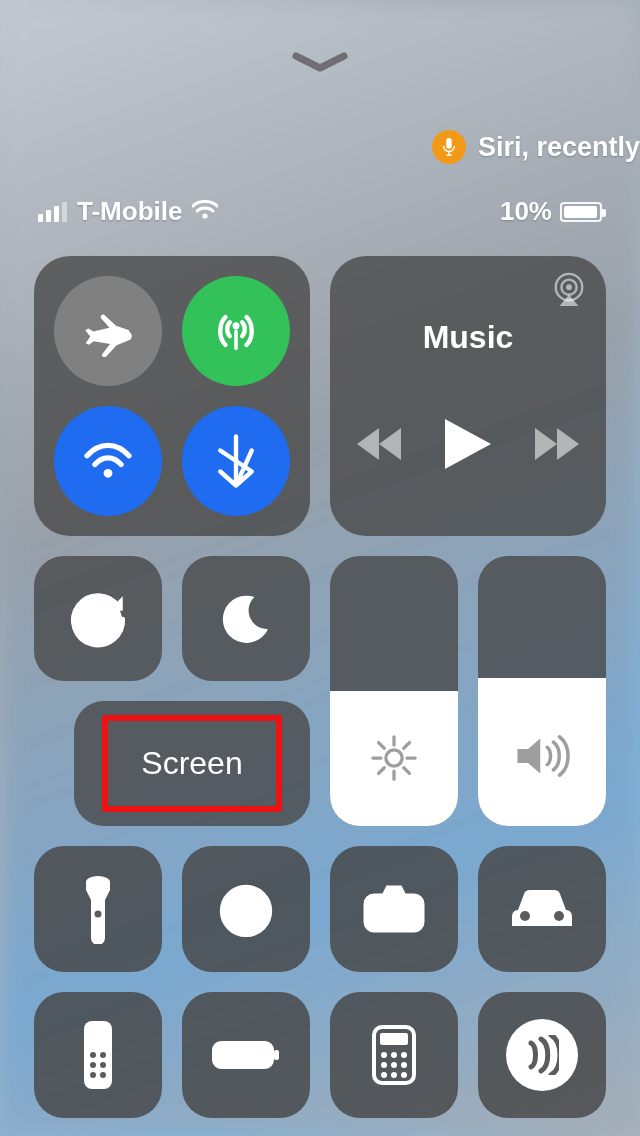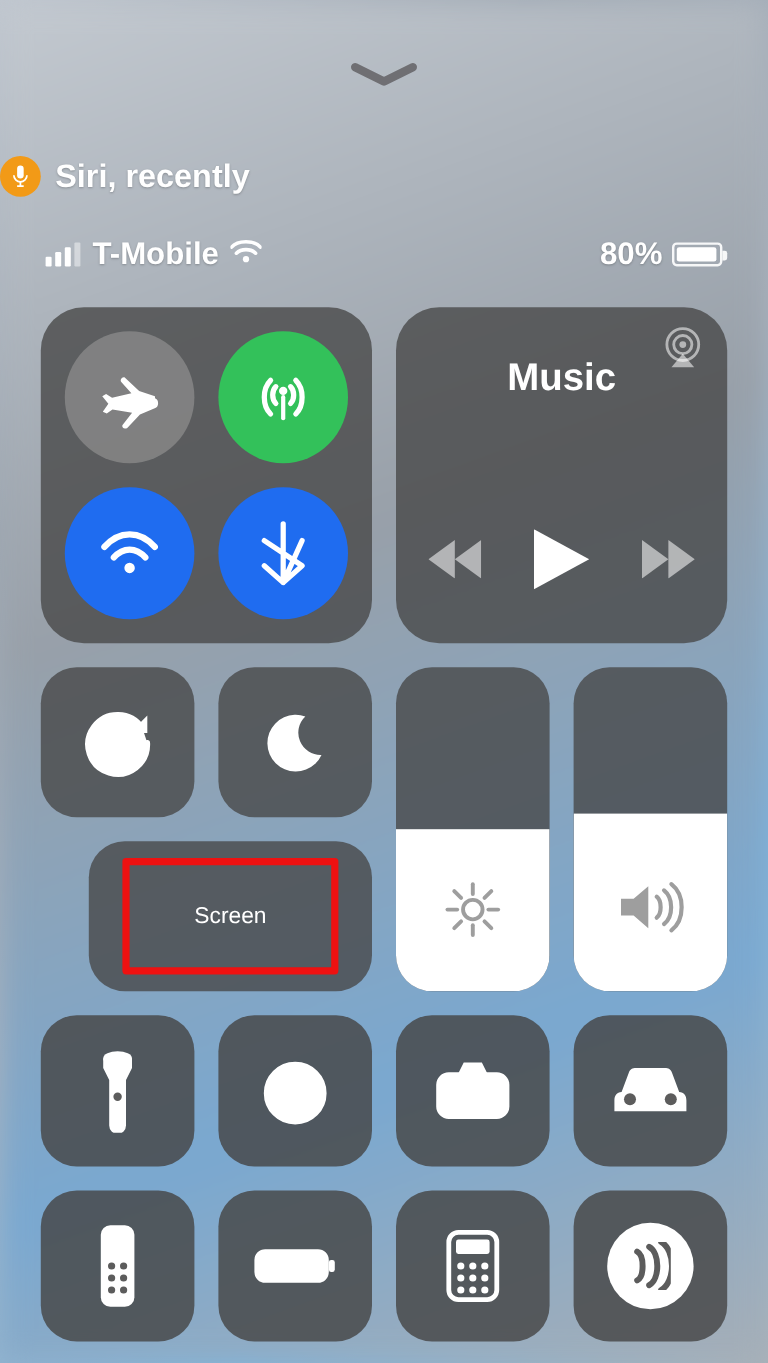--- a/index.html
+++ b/index.html
@@ -17,21 +17,21 @@
   }
 
   
   .chevron {
     position:absolute; top:50px; left:50%; transform:translateX(-50%);
     display:flex; align-items:center; justify-content:center;
   }
   .chevron svg { width:60px; height:24px; stroke:#6f6f73; stroke-width:7; fill:none; stroke-linecap:round; stroke-linejoin:round;}
 
   .siri-row {
-    position:absolute; top:130px; left:0; right:0; text-align:left;
+    position:absolute; top:130px; left:0; right:0; text-align:right;
     font-size:27px; font-weight:600;
   }
   .siri-row .badge {
     display:inline-flex; align-items:center; justify-content:center;
     width:34px; height:34px; border-radius:50%; background:#f29a17; vertical-align:middle; margin-right:12px;
   }
   .siri-row .badge svg { width:16px; height:20px; fill:#fff; }
   .siri-row span.txt { vertical-align:middle; color:#fff; text-shadow:0 1px 2px rgba(0,0,0,.25); }
 
   .status-row {
@@ -60,34 +60,34 @@
   .row1 { display:flex; gap:20px; height:280px; }
   .conn-tile { flex:1; padding:20px; display:grid; grid-template-columns:1fr 1fr; grid-template-rows:1fr 1fr; gap:20px;}
   .circle {
     border-radius:50%; display:flex; align-items:center; justify-content:center;
   }
   .c-gray{ background:rgba(140,140,140,.75); }
   .c-green{ background:#33c15a; }
   .c-blue{ background:#1f6cf0; }
   .circle svg { fill:#fff; }
 
-  .music-tile { flex:1; position:relative; display:flex; flex-direction:column; align-items:center; justify-content:space-between; padding:40px 20px;}
+  .music-tile { flex:1; position:relative; display:flex; flex-direction:column; align-items:center; justify-content:space-between; padding:63px 20px;}
   .music-title{ font-size:32px; font-weight:700; }
   .music-controls{ display:flex; align-items:center; gap:44px; }
   .music-controls svg{ fill:rgba(255,255,255,.55);}
   .music-controls .play svg{ fill:#fff; }
   .airplay-corner{ position:absolute; top:16px; right:18px; }
   .airplay-corner svg{ stroke:rgba(255,255,255,.55); fill:none; stroke-width:2.5;}
 
   .row2 { display:flex; gap:20px; height:270px; }
   .row2-left{ flex:1; display:flex; flex-direction:column; gap:20px;}
   .row2-left-top{ display:flex; gap:20px; flex:1;}
   .sq{ flex:1; display:flex; align-items:center; justify-content:center;}
   .sm-tile{ border-radius:30px; }
-  .screen-mirr{ flex:1; display:flex; align-items:center; justify-content:center; font-size:19px; font-weight:500; line-height:1.12; text-align:center; position:relative;margin-left:40px;}
+  .screen-mirr{ flex:1; display:flex; align-items:center; justify-content:center; font-size:32px; font-weight:500; line-height:1.12; text-align:center; position:relative;margin-left:40px;}
   .red-box{ position:absolute; border:6px solid #e11; border-radius:3px; pointer-events:none;}
 
   .row2-right{ flex:1; display:flex; gap:20px;}
   .slider{ flex:1; background:rgba(70,70,70,.78); border-radius:30px; position:relative; overflow:hidden; display:flex; align-items:flex-end; justify-content:center;}
   .slider-fill{ position:absolute; left:0; right:0; bottom:0; background:#fff;}
   .slider-icon{ position:absolute; left:0; right:0; display:flex; justify-content:center;}
 
   .row3, .row4 { display:flex; gap:20px; height:126px;}
   .row3 .sq, .row4 .sq { border-radius:30px; background:rgba(70,70,70,.82);}
   .sq svg { fill:#fff; }
@@ -127,21 +127,21 @@
     <span>T-Mobile</span>
     <span class="wifi-small">
       <svg viewBox="0 0 26 22">
           <path d="M1 8 C6 2 20 2 25 8" fill="none" stroke="#fff" stroke-width="3" stroke-linecap="round"></path>
           <path d="M5 13 C9 9 17 9 21 13" fill="none" stroke="#fff" stroke-width="3" stroke-linecap="round"></path>
           <circle cx="13" cy="18" r="2.6" fill="#fff"></circle>
         </svg>
     </span>
   </div>
   <div class="status-right">
-    <span>80%</span>
+    <span>10%</span>
     <span class="bat-icon">
         <span class="bat-fill" id="batfill" style="width: 88%;"></span>
       </span>
   </div>
 </div>
 
 <div class="grid">
 
   <div class="row1">
     <div class="tile conn-tile">

